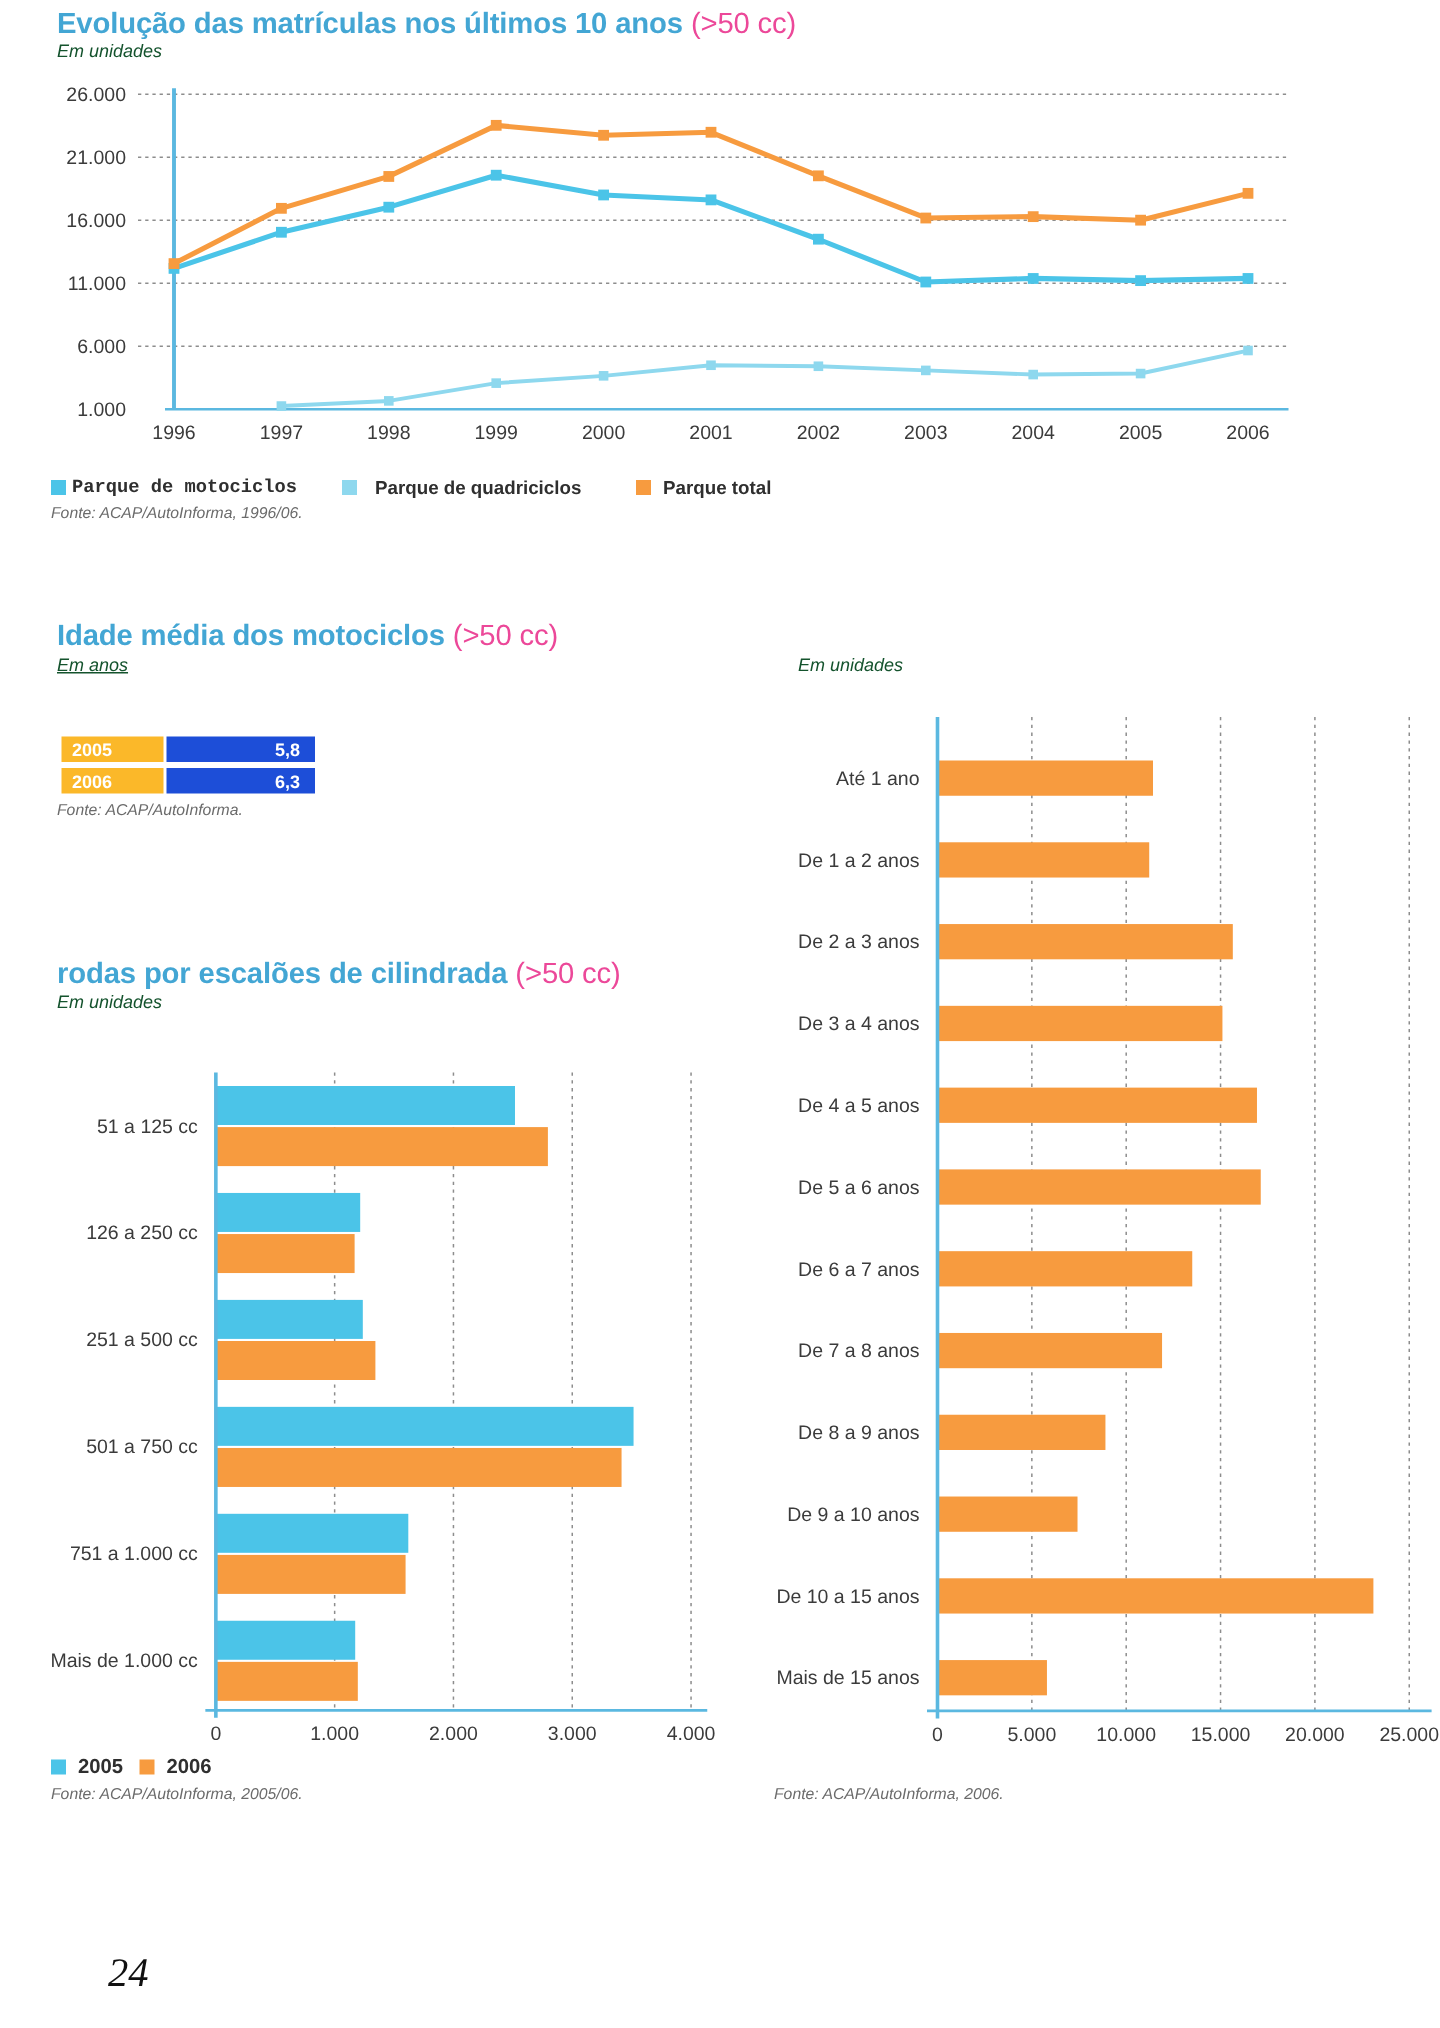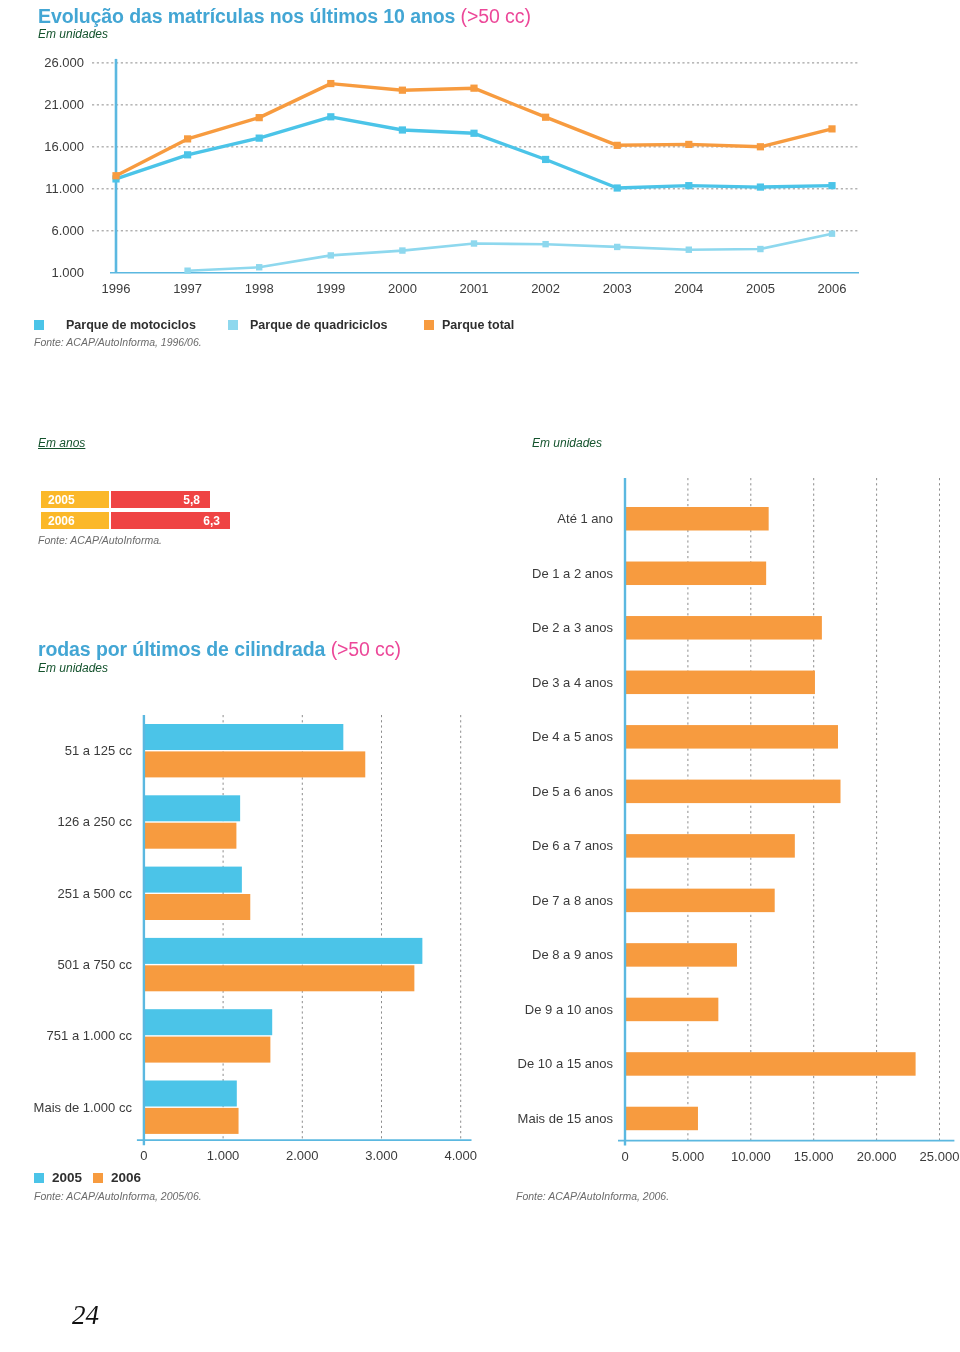--- a/index.html
+++ b/index.html
@@ -16,21 +16,21 @@
   .h-sub{font-size:12px;font-style:italic;color:#14532d;white-space:nowrap;}
   .src{font-size:10.5px;font-style:italic;color:#6b6b6b;white-space:nowrap;}
 
   
   .lg-sq{width:10px;height:10px;}
   .lg-tx{font-size:12.5px;font-weight:bold;color:#2f2f2f;white-space:nowrap;}
 
   
   .tb-y{position:absolute;background:#fbb829;color:#fff;font-size:12px;
         font-weight:bold;display:flex;align-items:center;padding-left:7px;box-sizing:border-box;}
-  .tb-v{position:absolute;background:#ef4444;color:#fff;font-size:12px;
+  .tb-v{position:absolute;background:#1d4ed8;color:#fff;font-size:12px;
         font-weight:bold;display:flex;align-items:center;justify-content:flex-end;
         padding-right:10px;box-sizing:border-box;}
 
   .pageno{position:absolute;font-family:"Liberation Serif",serif;font-style:italic;
           font-size:27px;color:#111;}
 </style>
 </head>
 <body>
 
 <div class="page">
@@ -100,44 +100,48 @@
         <rect x="470.4" y="84.57196000000002" width="7.2" height="7.2" fill="#f79b3f"></rect>
         <rect x="541.9999999999999" y="113.62212000000002" width="7.2" height="7.2" fill="#f79b3f"></rect>
         <rect x="613.5999999999999" y="141.74872000000002" width="7.2" height="7.2" fill="#f79b3f"></rect>
         <rect x="685.1999999999999" y="140.82516" width="7.2" height="7.2" fill="#f79b3f"></rect>
         <rect x="756.8" y="143.17604000000003" width="7.2" height="7.2" fill="#f79b3f"></rect>
         <rect x="828.4" y="125.29256000000001" width="7.2" height="7.2" fill="#f79b3f"></rect>
       </svg>
 
     <div class="abs" style="left:34px;top:318px;height:14px;">
       <div class="abs lg-sq" style="left:0px;top:2px;background:#4bc4e8;"></div>
-      <div class="abs lg-tx" style="left:32px;top:0px;">Parque de motociclos</div>
+      <div class="abs lg-tx" style="left:14px;top:0px;font-family:Liberation Mono, monospace;">Parque de motociclos</div>
       <div class="abs lg-sq" style="left:194px;top:2px;background:#8ed8ee;"></div>
       <div class="abs lg-tx" style="left:216px;top:0px;">Parque de quadriciclos</div>
       <div class="abs lg-sq" style="left:390px;top:2px;background:#f79b3f;"></div>
       <div class="abs lg-tx" style="left:408px;top:0px;">Parque total</div>
     </div>
 
     <div class="abs src" style="left:34px;top:336px;">Fonte: ACAP/AutoInforma, 1996/06.</div>
   </div>
 
   <div class="abs" style="left:0;top:410px;width:480px;height:150px;">
+    <div class="abs h-title" style="left:38px;top:3px;">
+      <span>Idade média dos motociclos</span>
+      <span class="light">(&gt;50 cc)</span>
+    </div>
     <div class="abs h-sub" style="left:38px;top:26px;text-decoration:underline;">Em anos</div>
 
     <div class="tb-y" style="left:41px;top:81px;width:68px;height:17px;">2005</div>
     <div class="tb-v" style="left:111px;top:81px;width:99px;height:17px;">5,8</div>
     <div class="tb-y" style="left:41px;top:102px;width:68px;height:17px;">2006</div>
-    <div class="tb-v" style="left:111px;top:102px;width:119px;height:17px;">6,3</div>
+    <div class="tb-v" style="left:111px;top:102px;width:99px;height:17px;">6,3</div>
 
     <div class="abs src" style="left:38px;top:124px;">Fonte: ACAP/AutoInforma.</div>
   </div>
 
   <div class="abs" style="left:0;top:612px;width:500px;height:600px;">
     <div class="abs h-title" style="left:38px;top:26px;">
-      <span>rodas por últimos de cilindrada</span>
+      <span>rodas por escalões de cilindrada</span>
       <span class="light">(&gt;50 cc)</span>
     </div>
     <div class="abs h-sub" style="left:38px;top:49px;">Em unidades</div>
   </div>
 
   <svg class="abs" style="left:0;top:690px;" width="500" height="470">
       <text x="143.9" y="470.20000000000005" text-anchor="middle" font-size="13" fill="#3b3b3b" font-family="&quot;Liberation Sans&quot;, sans-serif">0</text>
       <line x1="223.10000000000002" y1="25" x2="223.10000000000002" y2="450.20000000000005" stroke="#8d8d8d" stroke-width="1" stroke-dasharray="2.2 3.0"></line>
       <text x="223.10000000000002" y="470.20000000000005" text-anchor="middle" font-size="13" fill="#3b3b3b" font-family="&quot;Liberation Sans&quot;, sans-serif">1.000</text>
       <line x1="302.3" y1="25" x2="302.3" y2="450.20000000000005" stroke="#8d8d8d" stroke-width="1" stroke-dasharray="2.2 3.0"></line>

